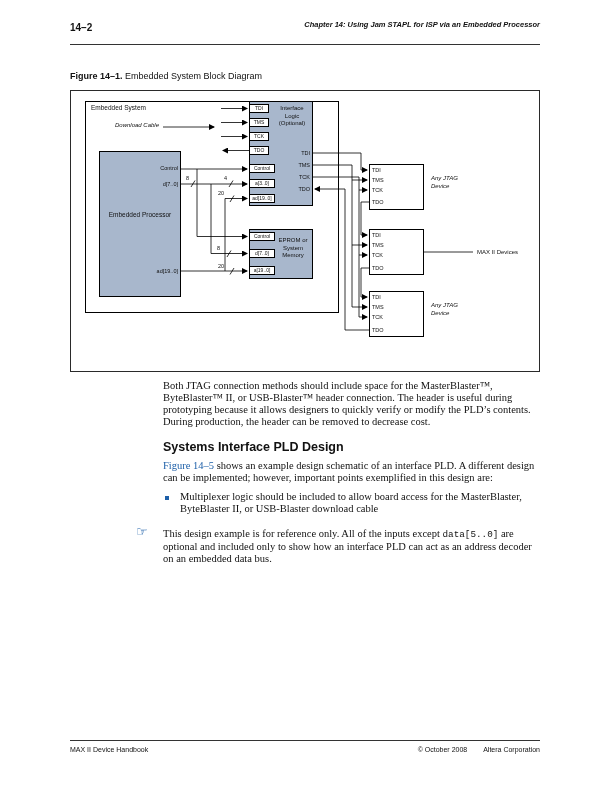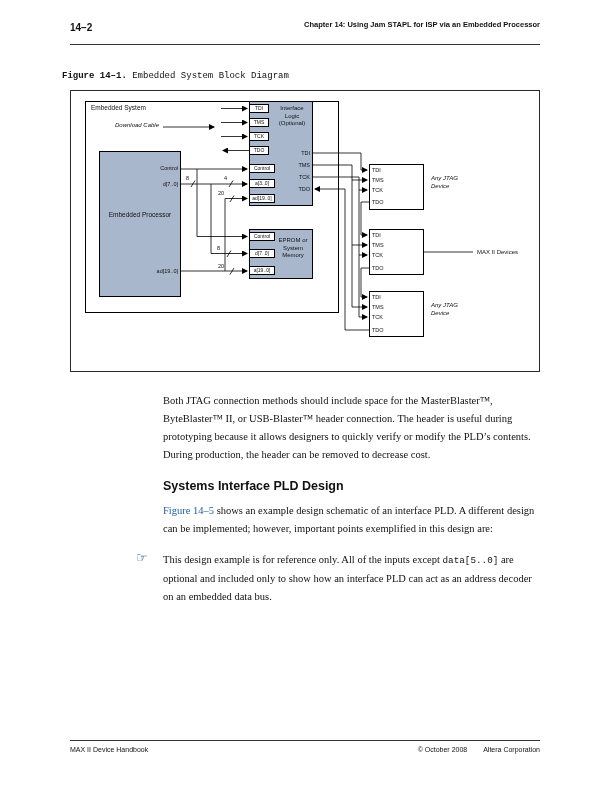--- a/index.html
+++ b/index.html
@@ -3,49 +3,49 @@
 <meta charset="utf-8">
 <style>
   :root{ --accent:#1d5fa8; --boxfill:#a8b7cc; --ink:#111; }
   *{ box-sizing:border-box; }
   html,body{ margin:0; padding:0; background:#fff; }
   .page{ position:relative; width:612px; height:792px; background:#fff; outline:1px solid #ddd;
          font-family:"Liberation Sans",sans-serif; color:var(--ink); overflow:hidden; }
 
   
   .hdr-pagenum{ position:absolute; left:70px; top:22px; font-size:10px; font-weight:bold; }
-  .hdr-right{ position:absolute; right:72px; top:20px; text-align:center; }
+  .hdr-right{ position:absolute; right:72px; top:20px; text-align:center;font-style:italic; }
   .hdr-chapter{ font-size:7.5px; font-weight:bold; }
   .hdr-section{ font-size:7.5px; margin-top:2px; }
   .hdr-rule{ position:absolute; left:70px; top:44px; width:470px; border-top:1px solid #333; }
 
   
-  .fig-caption{ position:absolute; left:62px; top:71px; font-size:9px;font-family:Liberation Mono, monospace; }
+  .fig-caption{ position:absolute; left:70px; top:71px; font-size:9px; }
   .cap-b{ font-weight:bold; }
   .cap-t{ font-weight:normal; }
 
   
   .fig-frame{ position:absolute; left:70px; top:90px; width:470px; height:282px; border:1px solid #2a2a2a; }
   .wires{ position:absolute; left:0; top:0; }
   .wires path{ stroke:#000; stroke-width:.8; fill:none; }
   .outline-box{ position:absolute; border:1px solid #000; }
   .fill-box{ position:absolute; border:1px solid #000; background:var(--boxfill); }
   .dlabel{ position:absolute; font-size:6.5px; line-height:8px; }
   .dlabel.sm{ font-size:6px; line-height:7.5px; }
   .dlabel.it{ font-style:italic; }
   .ctr{ text-align:center; }
   .rt{ text-align:right; }
   .portbox{ position:absolute; height:9px; border:1px solid #000; background:#fff;
             font-size:5px; line-height:7px; text-align:center; overflow:hidden; }
   .plabel{ position:absolute; font-size:5.5px; line-height:7px; }
   .busnum{ position:absolute; font-size:5.5px; line-height:6px; }
 
   
-  .body-col{ position:absolute; left:163px; top:392px; width:378px;
-             font-family:"Liberation Serif",serif; font-size:10.5px; line-height:18px; }
+  .body-col{ position:absolute; left:163px; top:380px; width:378px;
+             font-family:"Liberation Serif",serif; font-size:10.5px; line-height:12px; }
   .body-col p{ margin:0; }
   .sec-heading{ font-family:"Liberation Sans",sans-serif; font-size:12.5px; font-weight:bold;
                 margin:13px 0 7px 0; }
   .para2{ margin-bottom:7px !important; }
   .fig-link{ color:var(--accent); text-decoration:none; cursor:pointer; }
   .mono{ font-family:"Liberation Mono",monospace; font-size:9.3px; }
   ul.blt{ list-style:none; margin:6px 0 0 0; padding:0; }
   ul.blt li{ position:relative; padding-left:17px; margin-bottom:6.5px; }
   .bullet-sq{ position:absolute; left:2px; top:4.5px; width:4px; height:4px; background:var(--accent); }
   .note-block{ position:relative; margin-top:13px; }
@@ -177,20 +177,23 @@
   </div>
 
   <main class="body-col">
     <p>Both JTAG connection methods should include space for the MasterBlaster™, ByteBlaster™ II, or USB-Blaster™ header connection. The header is useful during prototyping because it allows designers to quickly verify or modify the PLD’s contents. During production, the header can be removed to decrease cost.</p>
 
     <h2 class="sec-heading">Systems Interface PLD Design</h2>
 
     <p class="para2"><a class="fig-link">Figure 14–5</a><span> shows an example design schematic of an interface PLD. A different design can be implemented; however, important points exemplified in this design are:</span></p>
 
     <ul class="blt">
+      <li>
+        <span class="bullet-sq"></span><span>Multiplexer logic should be included to allow board access for the MasterBlaster, ByteBlaster II, or USB-Blaster download cable</span>
+      </li>
     </ul>
 
     <div class="note-block">
       <span class="hand">☞</span>
       <p><span>This design example is for reference only. All of the inputs except </span><span class="mono">data[5..0]</span><span> are optional and included only to show how an interface PLD can act as an address decoder on an embedded data bus.</span></p>
     </div>
   </main>
 
   <div class="ftr-rule"></div>
   <div class="ftr-left">MAX II Device Handbook</div>

